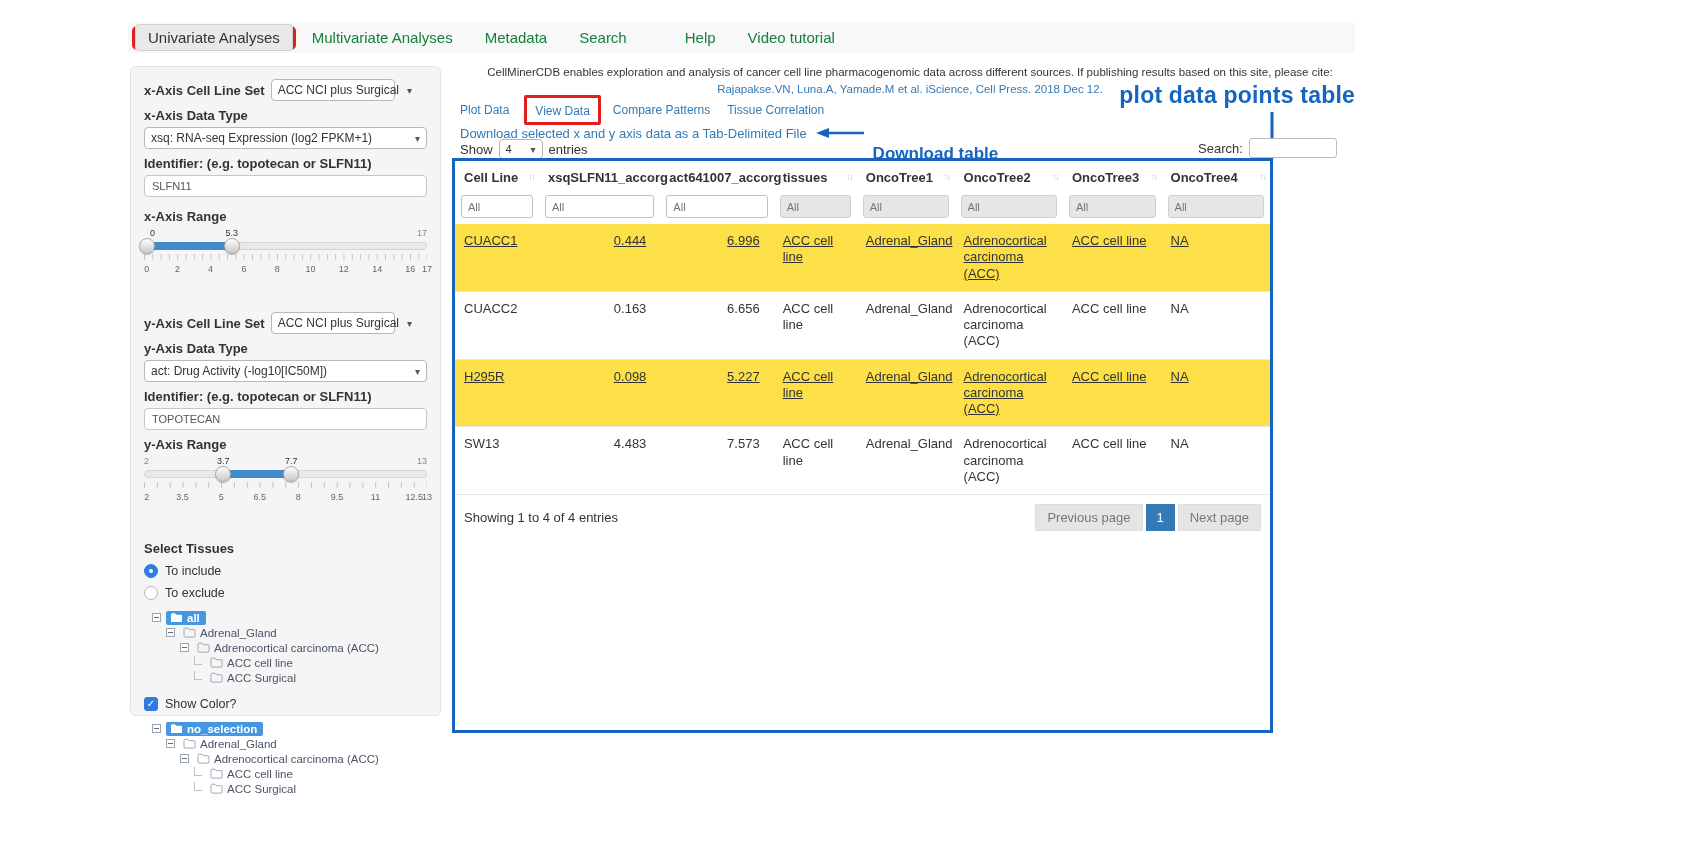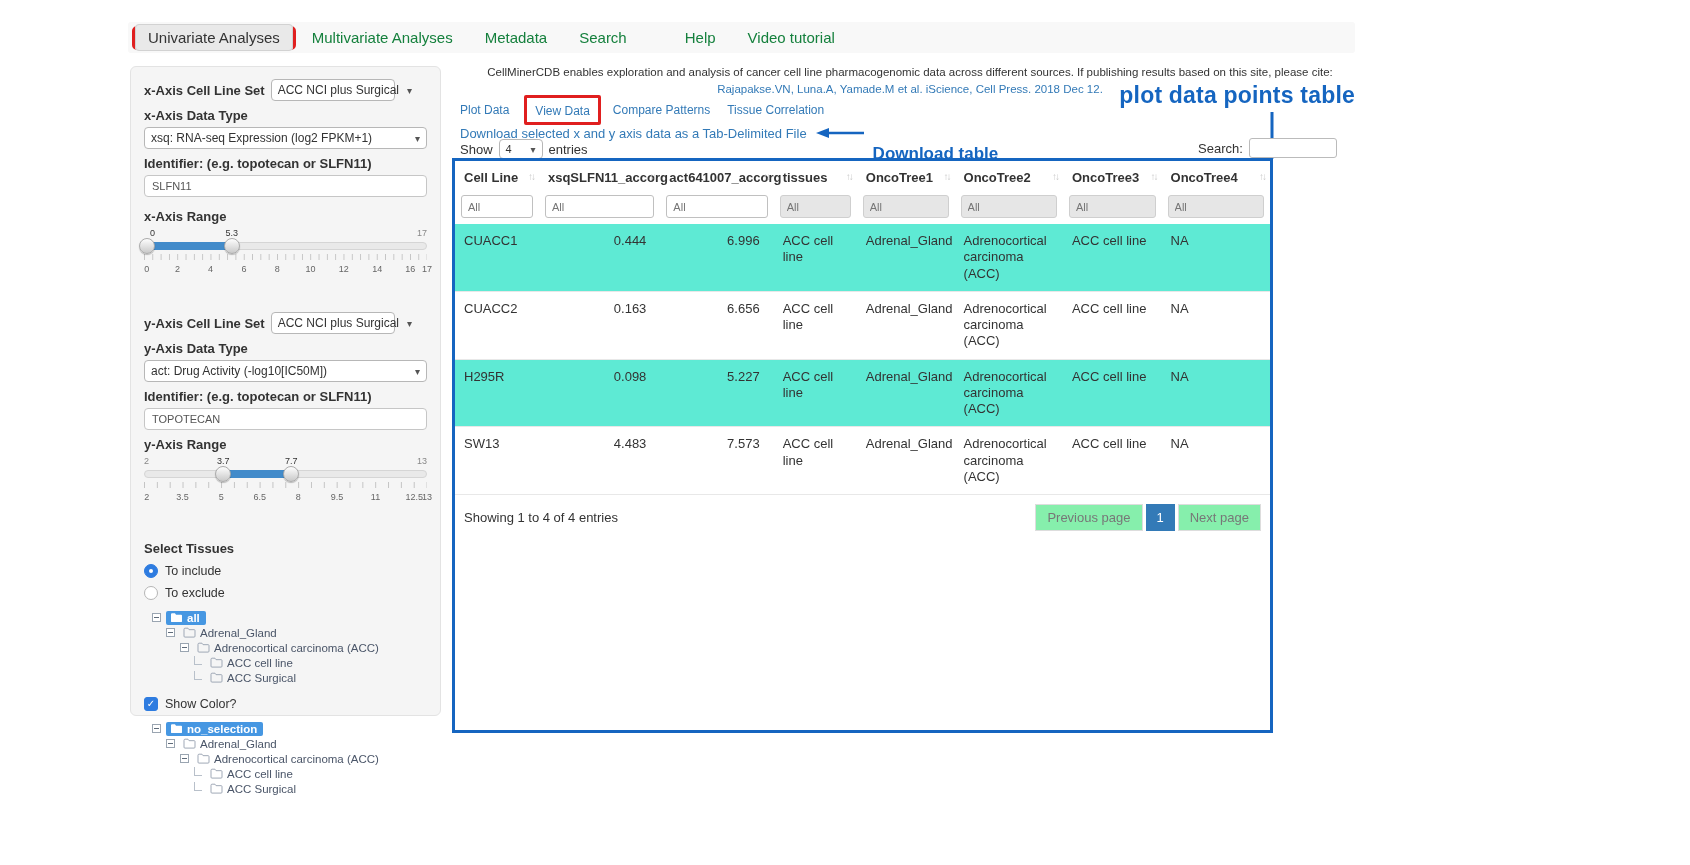--- a/index.html
+++ b/index.html
@@ -88,26 +88,26 @@
   th.hdr { font-size:13px; font-weight:bold; color:#333; text-align:left;
     padding:9px 20px 7px 9px; position:relative; cursor:pointer; }
   .sort-icon { position:absolute; right:5px; top:10px; color:#c9c9c9; font-size:10px; letter-spacing:-2px; }
   td.fcell { padding:3px 6px 6px 6px; }
   .fwhite { width:100%; height:23px; background:#fff; border:1px solid #c0c0c0; border-radius:3px;
     font-size:11px; color:#555; padding:0 6px; font-family:"Liberation Sans",sans-serif; }
   .fgray  { width:100%; height:23px; background:#e6e6e6; border:1px solid #cfcfcf; border-radius:3px;
     font-size:11px; color:#777; padding:0 6px; font-family:"Liberation Sans",sans-serif; }
   td.cell { font-size:13px; color:#333; padding:9px 9px; vertical-align:top; line-height:1.25;
     border-bottom:1px solid #e8e8e8; }
-  tr.odd td.cell { background:#5eead4; }
+  tr.odd td.cell { background:#fde047;text-decoration:underline; }
   td.num { text-align:right; padding-right:14px; }
   .tfooter { display:flex; justify-content:space-between; align-items:center; padding:9px 9px 0 9px; }
   .finfo { font-size:13px; color:#333; }
   .pager { display:flex; align-items:center; }
-  .page-btn { font-size:13px; color:#777; background:#86efac; border:1px solid #ddd;
+  .page-btn { font-size:13px; color:#777; background:#e5e5e5; border:1px solid #ddd;
     padding:5px 11px; cursor:pointer; margin-left:3px; white-space:nowrap; }
   .page-cur { font-size:13px; color:#fff; background:#337ab7; border:1px solid #337ab7;
     padding:5px 10px; cursor:pointer; margin-left:3px; }
 </style>
 </head>
 <body>
 
 <div id="screen">
 
   <div class="navbar">

